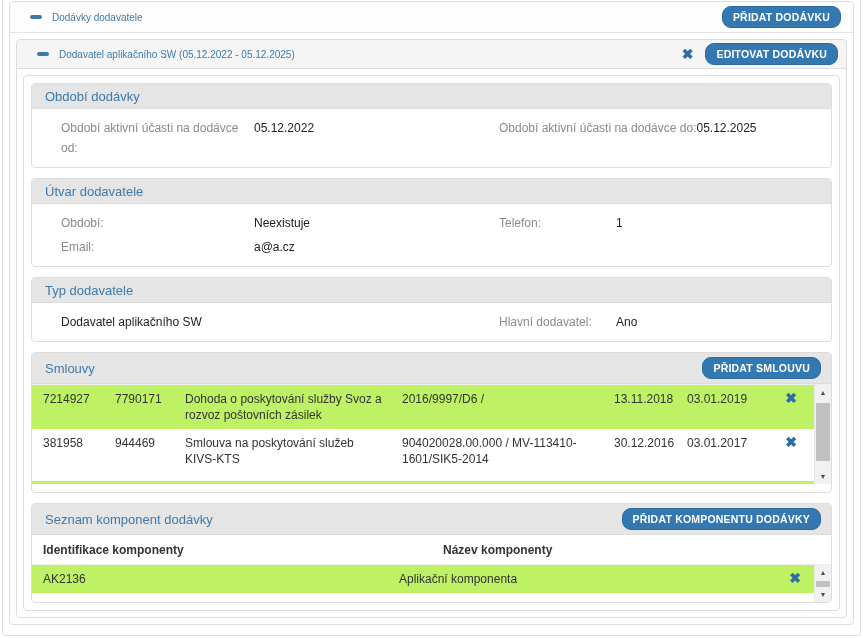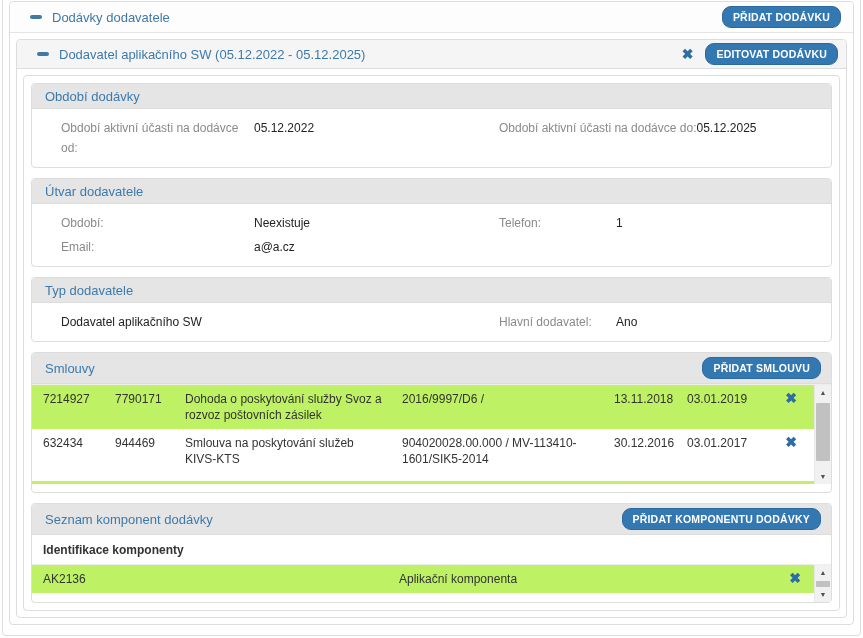--- a/index.html
+++ b/index.html
@@ -22,21 +22,21 @@
   }
   .p1-body { padding:6px; }
   .p2-heading {
     display:flex; align-items:center; padding:3px 8px 3px 20px;
     background:#f5f5f5; border-bottom:1px solid #ddd; border-radius:4px 4px 0 0;
     min-height:26px;
   }
   .p2-body { padding:6px; }
   .inner-wrap { border:1px solid #ddd; border-radius:4px; padding:7px; background:#fff; }
 
-  .blue-title { color:#3d7aab; font-size:13px; }
+  .blue-title { color:#3d7aab; font-size:10px; }
   .minus-icon {
     display:inline-block; width:12px; height:4px; border-radius:2px;
     background:#4179a5; margin-right:10px; flex:0 0 auto; cursor:pointer;
   }
   .btn {
     background:#3478b2; border:1px solid #2c699e; color:#fff;
     font-family:"Liberation Sans", sans-serif; font-size:10.5px; font-weight:bold;
     padding:4px 10px; border-radius:9px; cursor:pointer; white-space:nowrap;
     letter-spacing:.2px;
   }
@@ -200,21 +200,21 @@
                     <div class="t-row odd">
                       <span class="c1">7214927</span>
                       <span class="c2">7790171</span>
                       <span class="c3">Dohoda o poskytování služby Svoz a rozvoz poštovních zásilek</span>
                       <span class="c4">2016/9997/D6 /</span>
                       <span class="c5">13.11.2018</span>
                       <span class="c6">03.01.2019</span>
                       <span class="cx x-icon">✖</span>
                     </div>
                     <div class="t-row taller">
-                      <span class="c1">632434</span>
+                      <span class="c1">381958</span>
                       <span class="c2">944469</span>
                       <span class="c3">Smlouva na poskytování služeb KIVS-KTS</span>
                       <span class="c4">904020028.00.000 / MV-113410-1601/SIK5-2014</span>
                       <span class="c5">30.12.2016</span>
                       <span class="c6">03.01.2017</span>
                       <span class="cx x-icon">✖</span>
                     </div>
                     <div class="t-row odd">
                       
                       
@@ -236,20 +236,21 @@
             </div>
 
             <div class="section">
               <div class="sec-heading">
                 <span class="blue-title">Seznam komponent dodávky</span>
                 <button class="btn spacer">PŘIDAT KOMPONENTU DODÁVKY</button>
               </div>
               <div>
                 <div class="tbl-header">
                   <span class="k1">Identifikace komponenty</span>
+                  <span class="k2">Název komponenty</span>
                   <span class="kx"></span>
                 </div>
                 <div class="scroll-area" style="height:38px;">
                   <div class="rows">
                     <div class="t-row odd">
                       <span class="k1">AK2136</span>
                       <span class="k2">Aplikační komponenta</span>
                       <span class="kx x-icon">✖</span>
                     </div>
                   </div>

